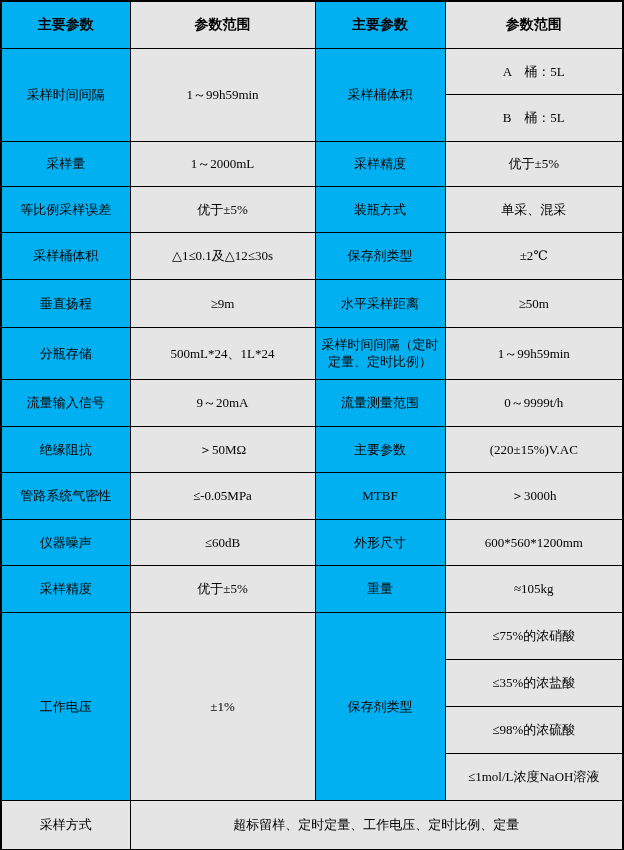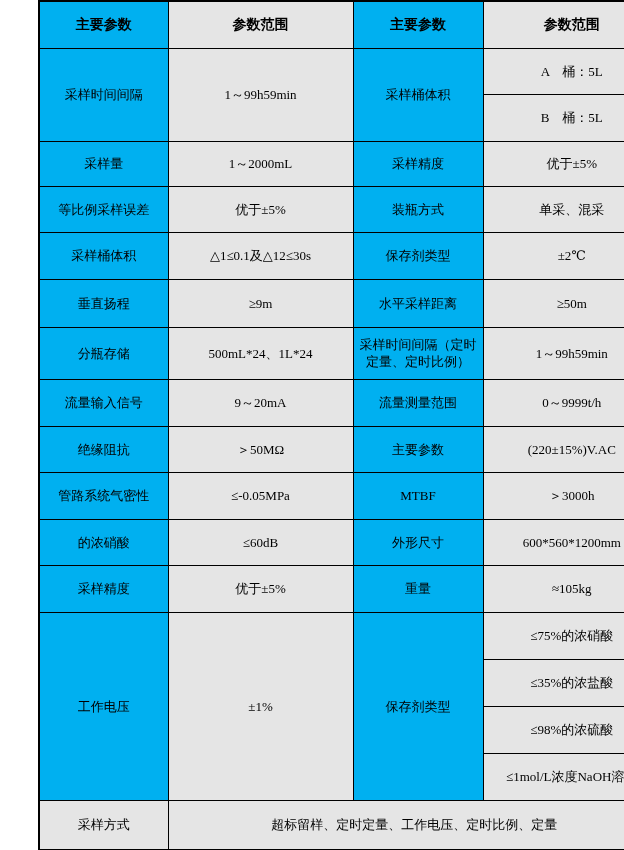--- a/index.html
+++ b/index.html
@@ -8,21 +8,20 @@
     background: #ffffff;
     width: 624px;
   }
   .page {
     width: 535px;
     height: 850px;
     box-sizing: border-box;
     background: #ffffff;
     font-family: "Liberation Serif", "DejaVu Serif", serif;
     color: #000000;
-    margin-left: 38px;
   }
   table.spec {
     border-collapse: collapse;
     table-layout: fixed;
     width: 622px;
     margin: 0 auto;
     border: 2px solid #000000;
   }
   table.spec td {
     border: 1px solid #000000;
@@ -124,21 +123,21 @@
     </tr>
 
     <tr style="height:47px">
       <td class="blue">管路系统气密性</td>
       <td>≤-0.05MPa</td>
       <td class="blue">MTBF</td>
       <td>＞3000h</td>
     </tr>
 
     <tr style="height:46px">
-      <td class="blue">的浓硝酸</td>
+      <td class="blue">仪器噪声</td>
       <td>≤60dB</td>
       <td class="blue">外形尺寸</td>
       <td>600*560*1200mm</td>
     </tr>
 
     <tr style="height:47px">
       <td class="blue">采样精度</td>
       <td>优于±5%</td>
       <td class="blue">重量</td>
       <td>≈105kg</td>

